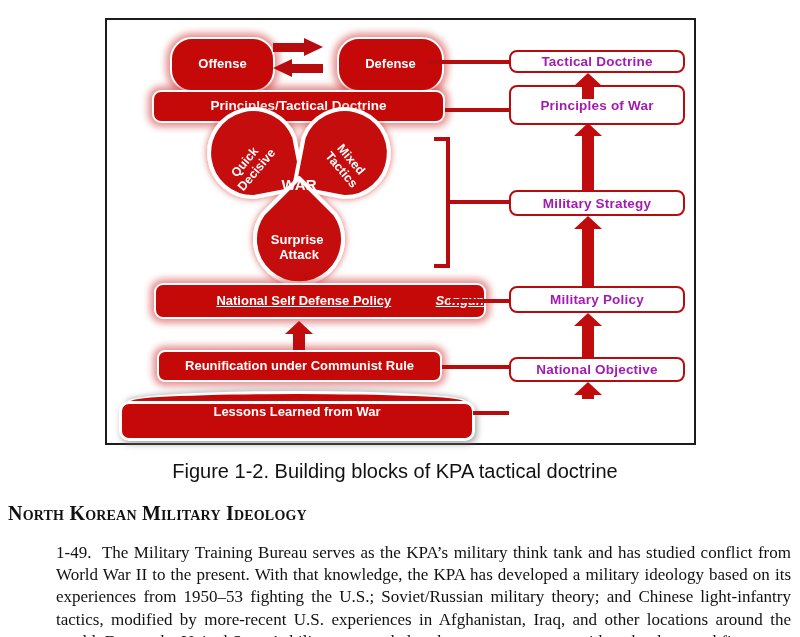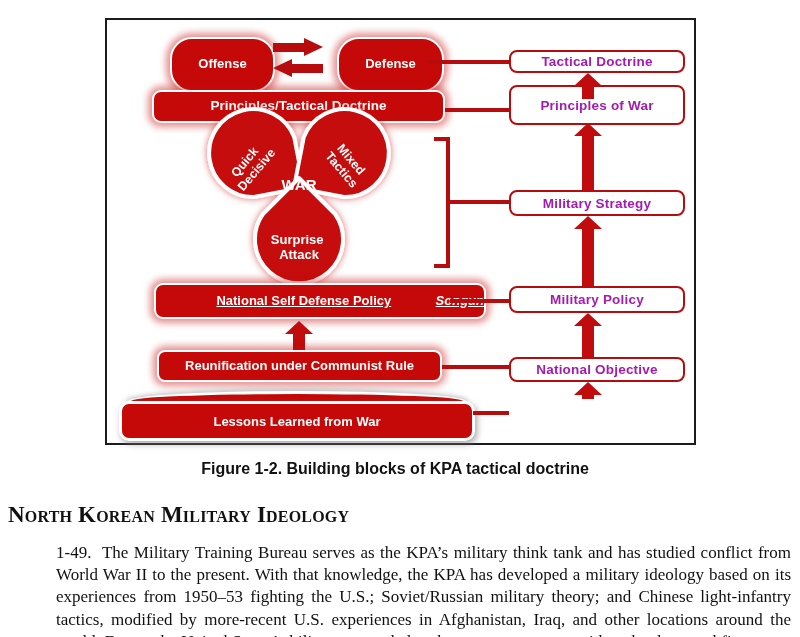--- a/index.html
+++ b/index.html
@@ -59,35 +59,35 @@
   .lessons { position: absolute; left: 12px; top: 371px; width: 356px; height: 62px; }
   .lessons-top {
     position: absolute; left: 9px; top: 0; width: 338px; height: 20px;
     background: #c50909; border: 3px solid #fff; border-radius: 50%;
     box-shadow: 0 0 5px 2px rgba(140,140,140,.55);
   }
   .lessons-body {
     position: absolute; left: 0; top: 10px; width: 356px; height: 40px;
     background: #c50909; border: 3px solid #fff; border-radius: 10px;
     box-shadow: 2px 3px 6px rgba(120,120,120,.65);
-    display: flex; align-items: center; justify-content: center;
+    display: flex; justify-content: center;
     color: #fff; font-weight: bold; font-size: 13px;
   }
   .trefoil { position: absolute; left: 90px; top: 100px; overflow: visible; }
   .petal { fill: #c50909; stroke: #fff; stroke-width: 4; stroke-linejoin: round; }
   .lobe-text { fill: #fff; font-family: "Liberation Sans", sans-serif; font-weight: bold; }
   
   .caption {
     position: absolute; left: 0; right: 10px; top: 460px;
-    text-align: center; font-weight: bold; font-size: 16px; color: #111;
+    text-align: center; font-weight: normal; font-size: 20px; color: #111;
   }
   .heading {
     position: absolute; left: 8px; top: 502px;
     font-family: "Liberation Serif", serif; font-weight: bold;
-    font-variant: small-caps; font-size: 23px; color: #111; letter-spacing: .2px;
+    font-variant: small-caps; font-size: 20px; color: #111; letter-spacing: .2px;
   }
   .body-text {
     position: absolute; left: 56px; top: 542px; width: 735px;
     font-family: "Liberation Serif", serif; font-size: 17px; line-height: 22.2px;
     text-align: justify; color: #111;
   }
 </style>
 </head>
 <body>
 

